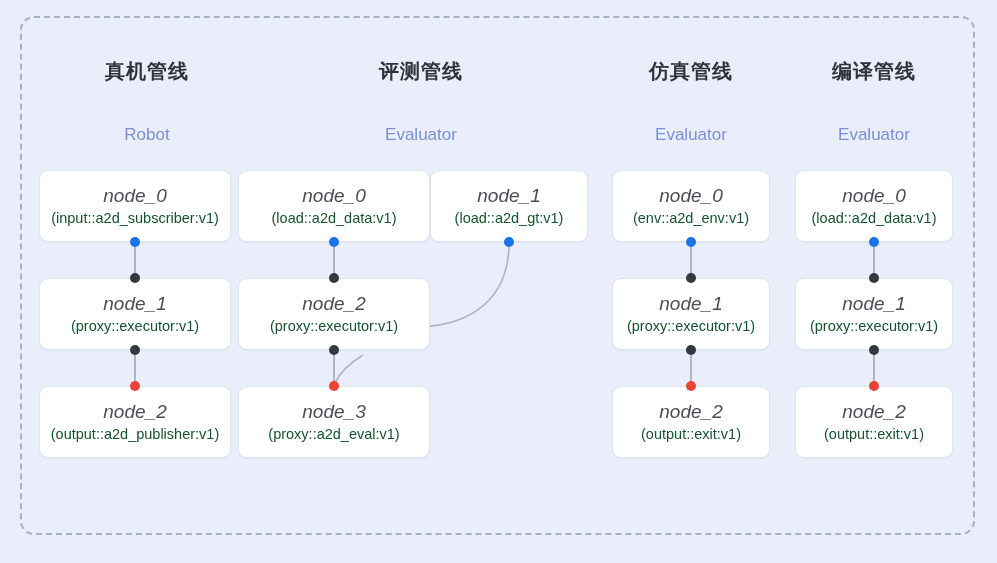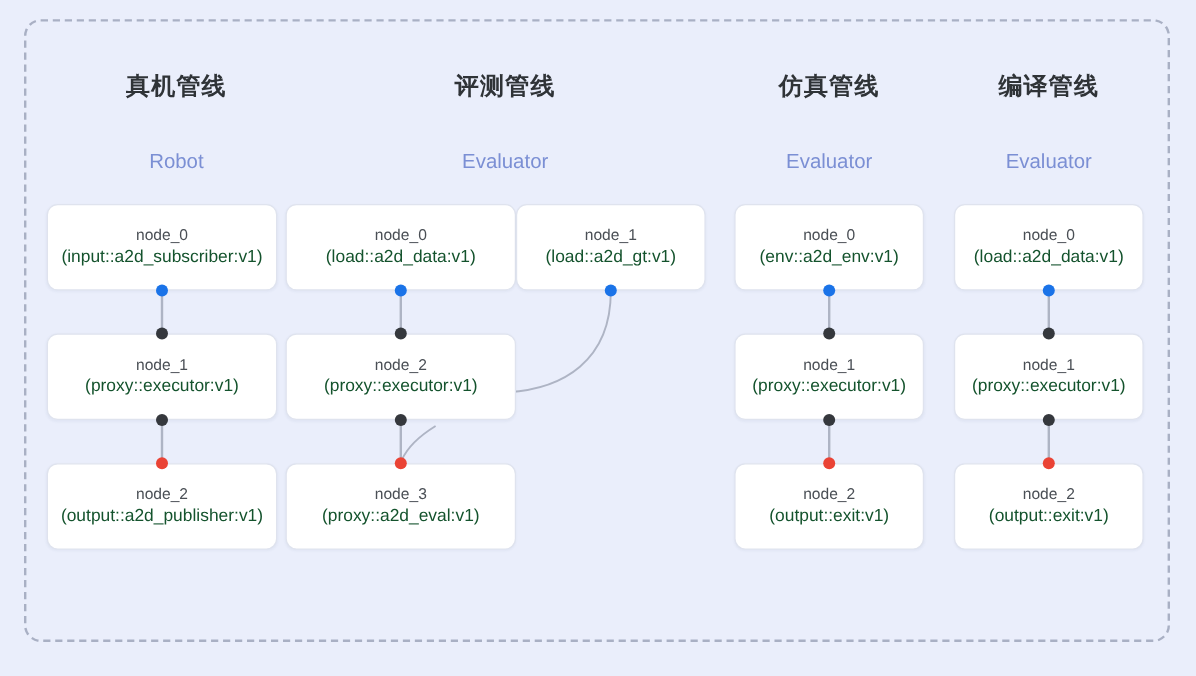--- a/index.html
+++ b/index.html
@@ -58,24 +58,25 @@
     background: #ffffff;
     border: 1px solid #dfe3ee;
     border-radius: 9px;
     display: flex;
     flex-direction: column;
     align-items: center;
     justify-content: center;
     box-shadow: 0 1px 2px rgba(60,70,110,0.05);
   }
   .node-name {
-    font-size: 13px;
+    font-size: 19px;
     color: #4a4f55;
     line-height: 1.35;
     white-space: nowrap;
+    font-style: italic;
   }
   .node-type {
     font-size: 14.5px;
     color: #14532d;
     line-height: 1.35;
     white-space: nowrap;
   }
   
   .port {
     position: absolute;

